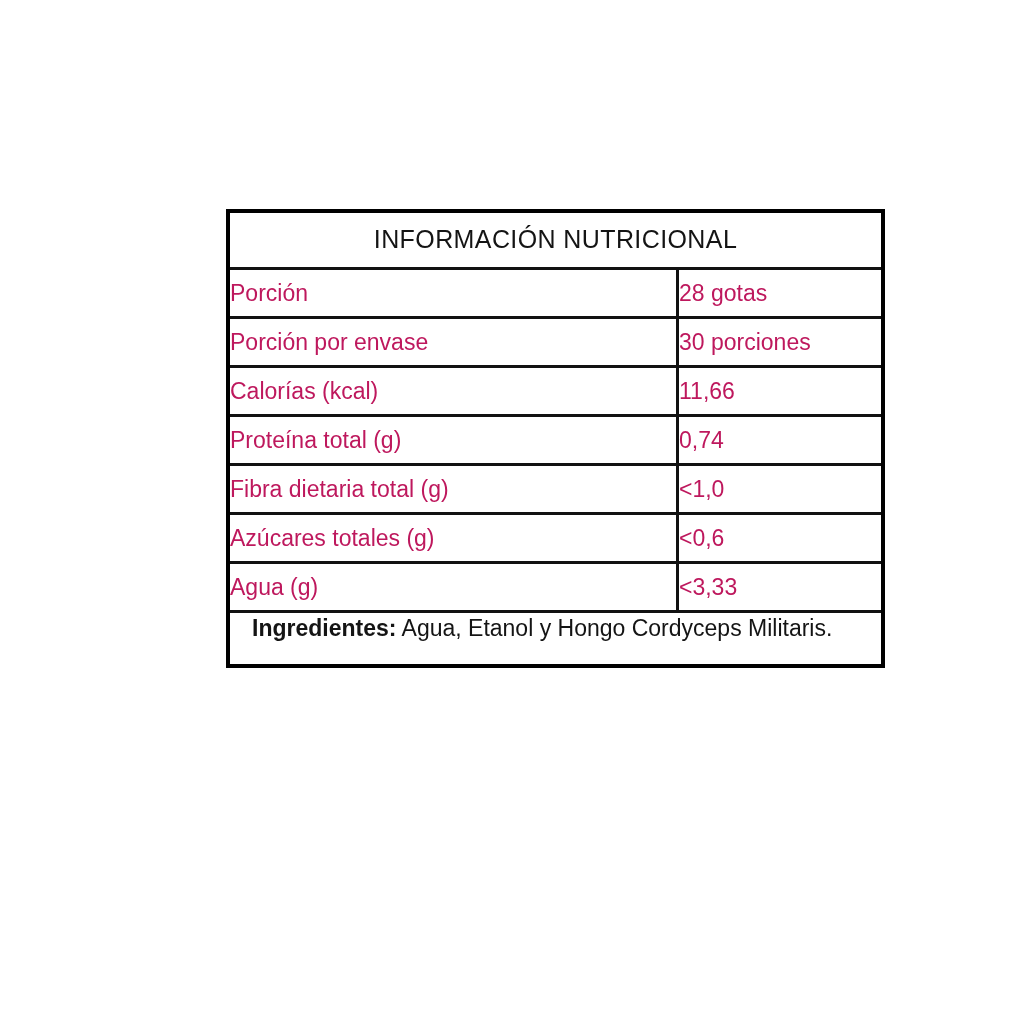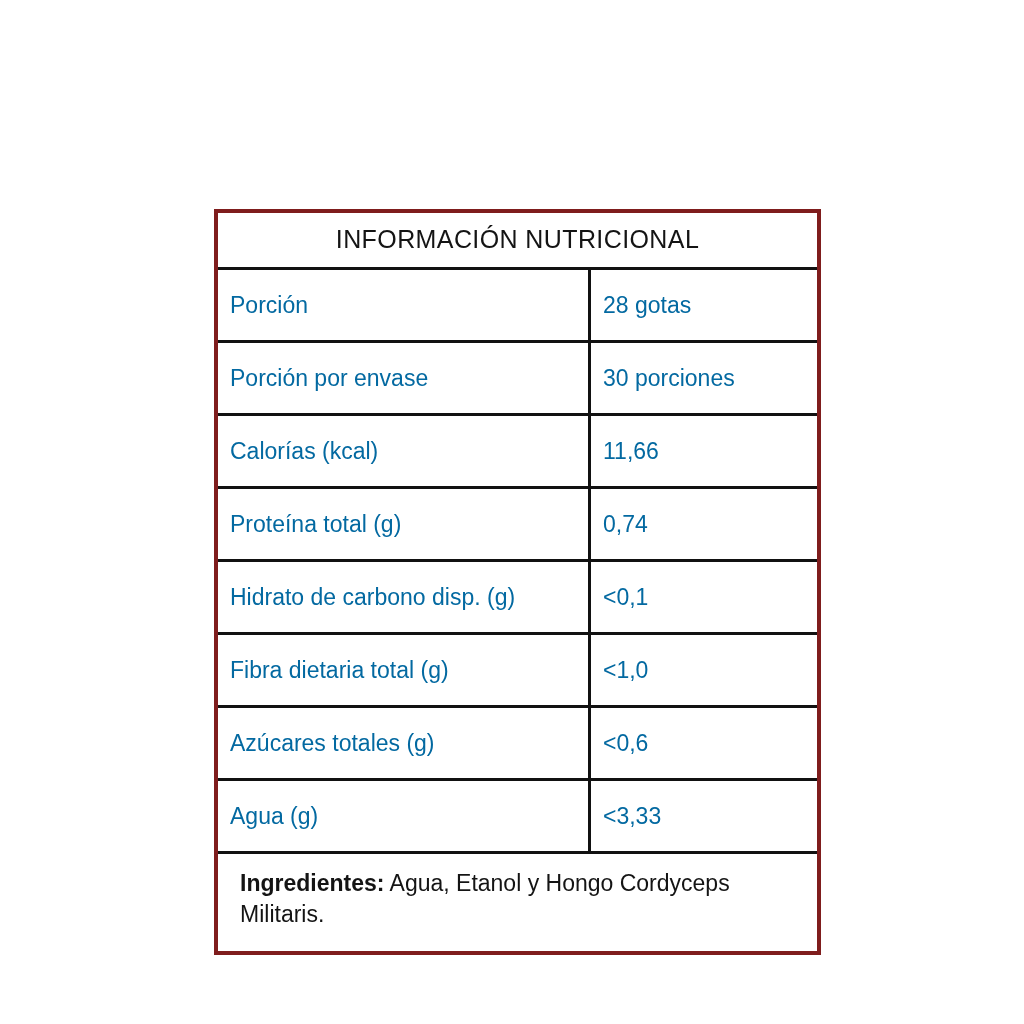--- a/index.html
+++ b/index.html
@@ -11,25 +11,25 @@
     width: 1024px;
     height: 1024px;
     font-family: "Liberation Sans", sans-serif;
     color: #1a1a1a;
     position: relative;
     overflow: hidden;
   }
 
   .panel {
     position: absolute;
-    left: 214px;
+    left: 226px;
     top: 209px;
-    width: 607px;
+    width: 659px;
     box-sizing: border-box;
-    border: 4px solid #7f1d1d;
+    border: 4px solid #000000;
     background: #ffffff;
   }
 
   .panel-title {
     text-align: center;
     font-size: 25px;
     letter-spacing: 0.4px;
     padding: 12px 0 13px 0;
     border-bottom: 3px solid #111111;
     font-weight: 400;
@@ -38,24 +38,24 @@
 
   table.nut {
     width: 100%;
     border-collapse: collapse;
     table-layout: fixed;
   }
   table.nut td {
     border-bottom: 3px solid #111111;
     font-size: 23px;
     font-weight: 400;
-    color: #0369a1;
+    color: #be185d;
     height: 46px;
     vertical-align: middle;
-    padding: 12px;
+    padding: 0;
   }
   table.nut tr:last-child td {
     border-bottom: none;
   }
   td.label {
     padding-left: 22px;
     border-right: 3px solid #111111;
     text-align: left;
   }
   td.value {
@@ -64,21 +64,21 @@
   }
   td.value.bold {
     font-weight: bold;
   }
   tr.head-row td.label {
     
   }
 
   .ingredients {
     border-top: 3px solid #111111;
-    padding: 14px 26px 20px 22px;
+    padding: 0 26px 20px 22px;
     font-size: 23px;
     line-height: 1.36;
     color: #141414;
   }
   .ingredients b {
     font-weight: bold;
   }
 </style>
 </head>
 <body>
@@ -99,24 +99,20 @@
       </tr>
       <tr>
         <td class="label">Calorías (kcal)</td>
         <td class="value">11,66</td>
       </tr>
       <tr>
         <td class="label">Proteína total (g)</td>
         <td class="value">0,74</td>
       </tr>
       <tr>
-        <td class="label">Hidrato de carbono disp. (g)</td>
-        <td class="value">&lt;0,1</td>
-      </tr>
-      <tr>
         <td class="label">Fibra dietaria total (g)</td>
         <td class="value">&lt;1,0</td>
       </tr>
       <tr>
         <td class="label">Azúcares totales (g)</td>
         <td class="value">&lt;0,6</td>
       </tr>
       <tr>
         <td class="label">Agua (g)</td>
         <td class="value">&lt;3,33</td>

